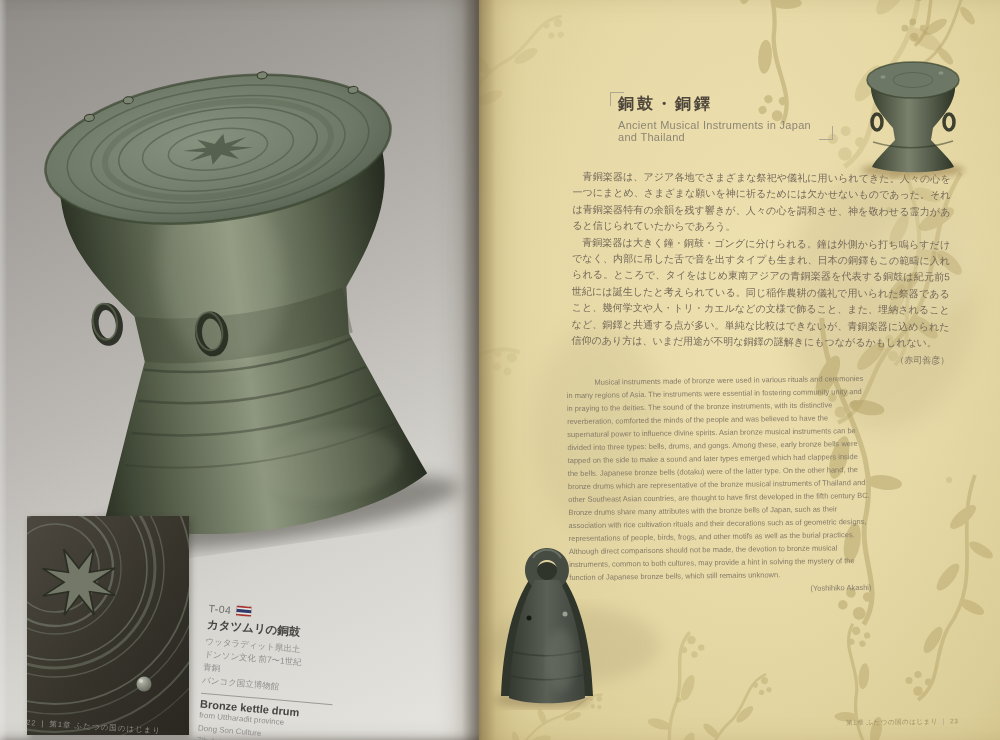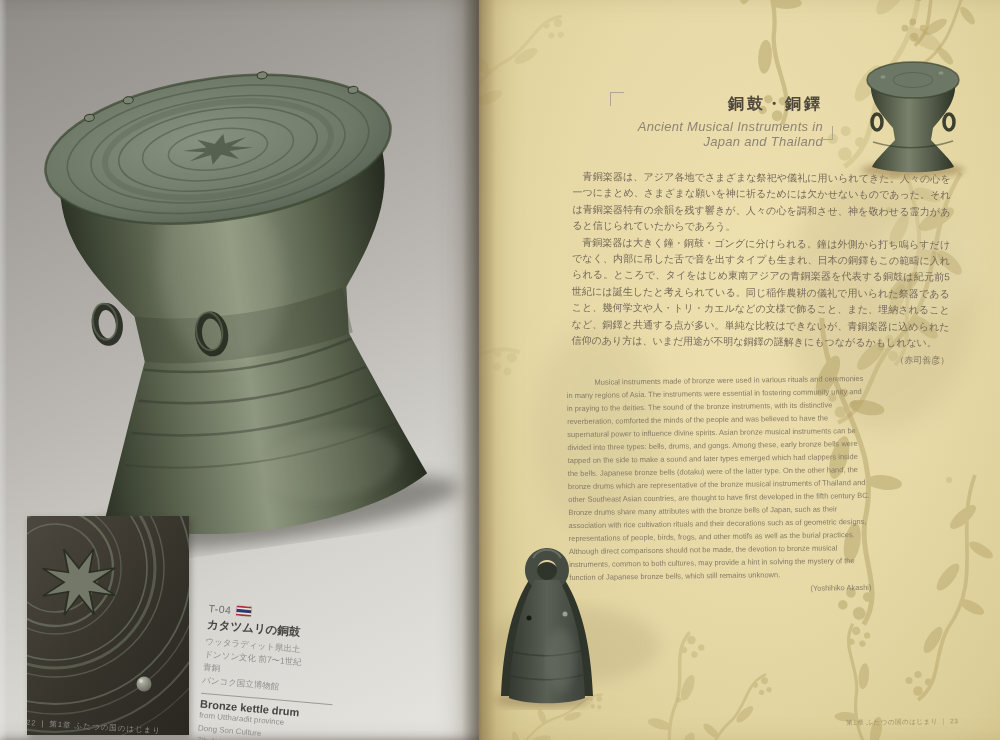--- a/index.html
+++ b/index.html
@@ -25,26 +25,26 @@
   .cap-line-en{font-size:8px;line-height:12.5px;color:#90908c;}
   .footer-left{position:absolute;left:26px;top:722px;transform:rotate(3.5deg);font-size:7.5px;
     color:#8f8c86;letter-spacing:1px;white-space:nowrap;}
   .fsep{margin:0 5px;color:#a5a29c;}
 
   
   .page-right{position:absolute;left:479px;top:0;width:521px;height:740px;
     background:radial-gradient(ellipse at 52% 38%, #eee1b0 0%, #e6d9a6 52%, #dbcd97 88%, #d3c48c 100%);
     box-shadow:inset 24px 0 32px -14px rgba(120,92,42,.4);}
   .deco{position:absolute;left:0;top:0;}
-  .title-block{position:absolute;left:139px;top:94px;width:205px;height:42px;text-align:right;}
+  .title-block{position:absolute;left:139px;top:94px;width:205px;height:42px;text-align:left;}
   .bracket{position:absolute;width:13px;height:13px;border:0 solid #ada691;}
   .bracket.tl{left:-8px;top:-2px;border-left-width:1px;border-top-width:1px;}
   .bracket.br{right:-10px;bottom:-4px;border-right-width:1px;border-bottom-width:1px;}
   .title-ja{font-size:16px;font-weight:bold;letter-spacing:3px;color:#4e463c;}
-  .subtitle-en{font-size:13px;color:#8d8574;margin-top:4px;letter-spacing:.3px;font-style:italic;}
+  .subtitle-en{font-size:11px;color:#8d8574;margin-top:4px;letter-spacing:.3px;}
   .jp-block{position:absolute;left:93px;top:170px;width:378px;transform:rotate(.4deg);
     font-size:10px;line-height:16.4px;color:#74695a;text-align:justify;}
   .jp-block p{margin:0;text-indent:1em;}
   .sig{ text-align:right;font-size:9px;color:#7d7263;margin-top:1px;}
   .en-block{position:absolute;left:89px;top:374px;width:302px;transform:rotate(-.8deg);
     font-size:7.5px;line-height:13px;color:#857b69;}
   .en-block p{margin:0;text-indent:28px;}
   .sig-en{text-align:right;font-size:7.5px;color:#857b69;margin-top:1px;}
   .small-drum-wrap{position:absolute;left:374px;top:42px;width:120px;height:140px;}
   .bell-wrap{position:absolute;left:10px;top:540px;width:105px;height:172px;}

